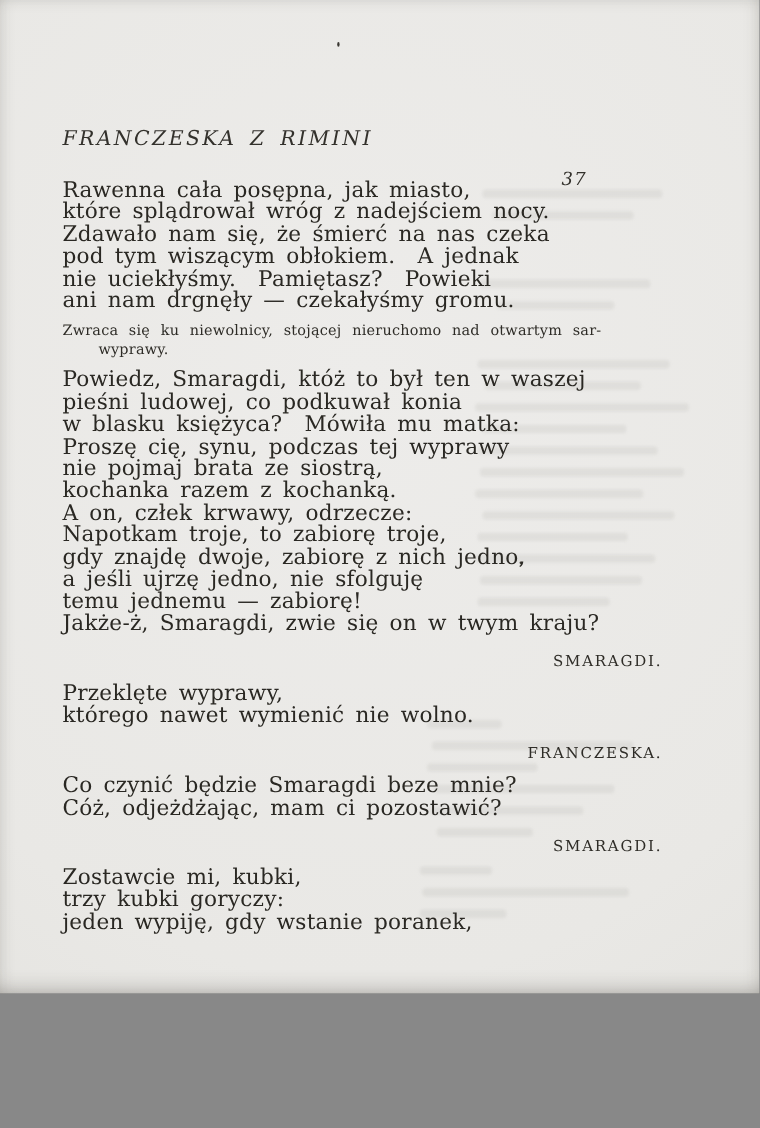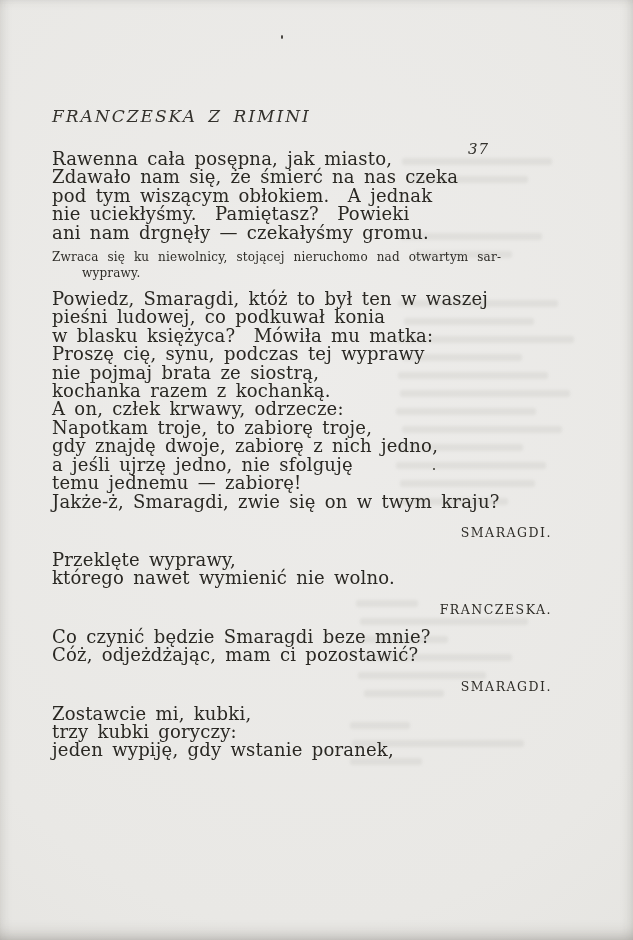--- a/index.html
+++ b/index.html
@@ -1,19 +1,19 @@
 <!DOCTYPE html>
 <html><head>
 <meta charset="utf-8">
 <style>
   html, body { margin: 0; padding: 0; background: #888; }
   .page {
     position: relative;
     width: 633px;
-    height: 940px;
+    height: 828px;
     margin: 0 auto;
     overflow: hidden;
     background:
       radial-gradient(ellipse 130% 110% at 48% 38%, #edecea 0%, #e9e8e5 55%, #e2e1dd 88%, #d9d8d4 100%);
     box-shadow:
       inset 0 -12px 16px -9px rgba(58, 54, 46, 0.30),
       inset -9px 0 14px -9px rgba(58, 54, 46, 0.16),
       inset 9px 0 14px -9px rgba(58, 54, 46, 0.12),
       inset 0 9px 12px -9px rgba(58, 54, 46, 0.10);
     font-family: "DejaVu Serif", "Liberation Serif", serif;
@@ -140,20 +140,21 @@
     </div>
 
   <header class="running-head">
     <span class="head-title">FRANCZESKA Z RIMINI</span>
     <span class="page-number">37</span>
   </header>
 
   <main class="text-column" id="text-column">
       <div class="verse">
         <div class="line">Rawenna cała posępna, jak miasto,</div>
+        <div class="line">które splądrował wróg z nadejściem nocy.</div>
         <div class="line">Zdawało nam się, że śmierć na nas czeka</div>
         <div class="line">pod tym wiszącym obłokiem.  A jednak</div>
         <div class="line">nie uciekłyśmy.  Pamiętasz?  Powieki</div>
         <div class="line">ani nam drgnęły — czekałyśmy gromu.</div>
       </div>
       <div class="stage">
         <div class="line">Zwraca się ku niewolnicy, stojącej nieruchomo nad otwartym sar-</div>
         <div class="line indent">wyprawy.</div>
       </div>
       <div class="verse">

